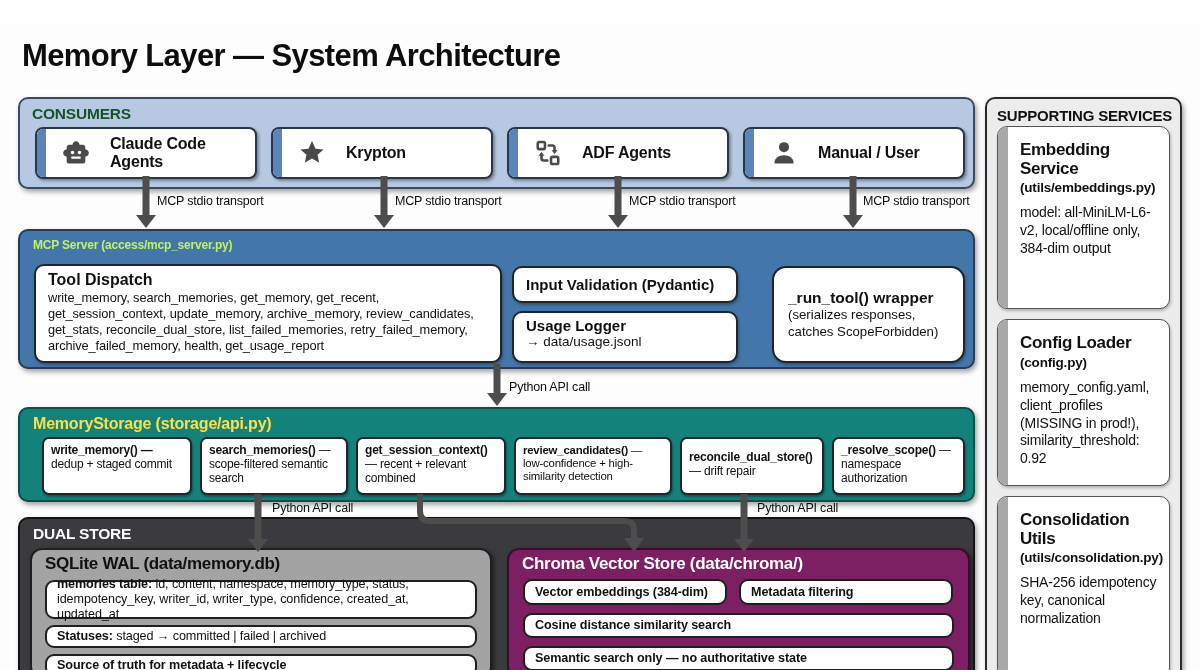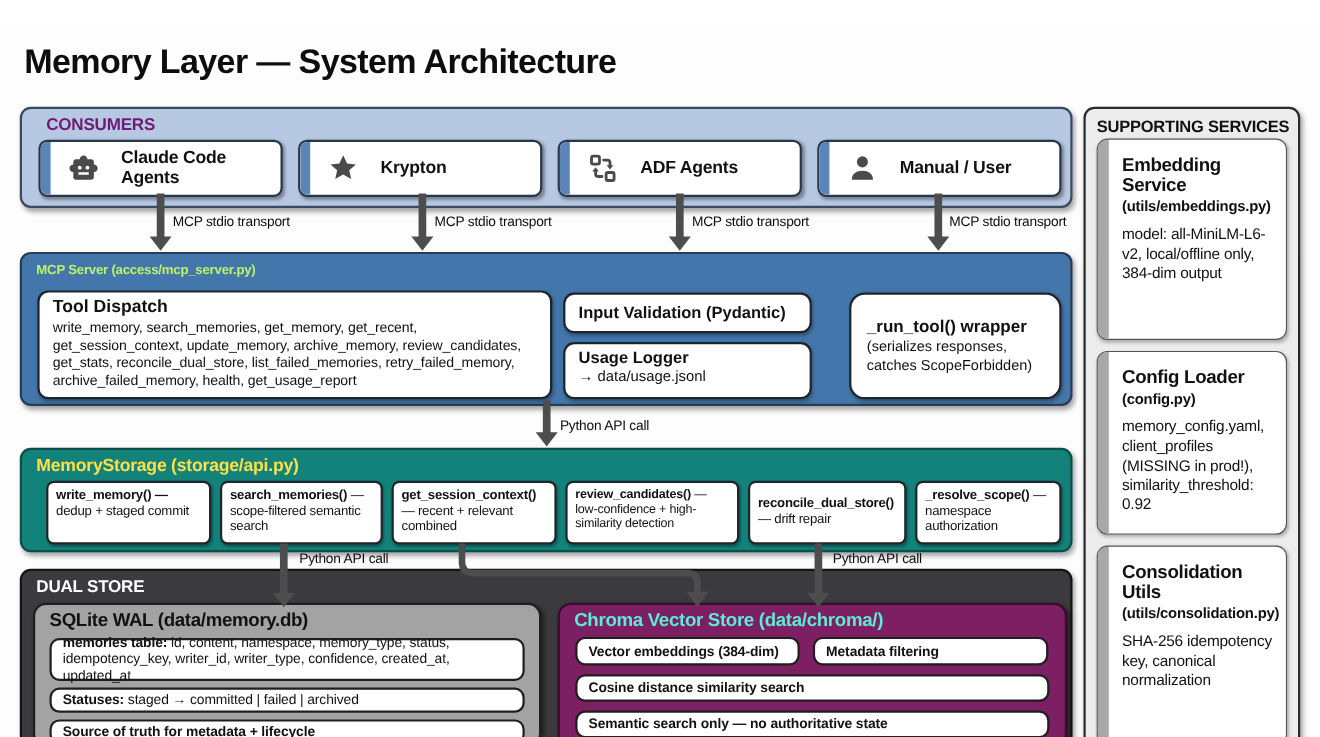--- a/index.html
+++ b/index.html
@@ -7,21 +7,21 @@
   body { font-family:"Liberation Sans", sans-serif; color:#111; }
   .canvas { position:relative; width:1200px; height:670px; background:#fdfdfd; overflow:hidden;margin-top:24px; }
 
   .page-title { position:absolute; left:22px; top:14px; font-size:31px; font-weight:800; letter-spacing:-0.6px; color:#0d0d0d; }
 
   .panel { position:absolute; border-radius:10px; box-shadow:2px 3px 5px rgba(0,0,0,.35); }
   .panel-label { font-weight:800; font-size:15.5px; letter-spacing:-0.2px; }
 
   
   .consumers { left:18px; top:73px; width:957px; height:92px; background:#b7c9e2; border:2px solid #3a4b61; }
-  .consumers .panel-label { position:absolute; left:22px; top:6px; color:#701a75; }
+  .consumers .panel-label { position:absolute; left:12px; top:6px; color:#14532d; }
   .consumer-box { position:absolute; top:28px; height:52px; width:222px; background:#fff; border:2px solid #27364a; border-radius:8px; box-shadow:2px 2px 3px rgba(0,0,0,.35); display:flex; align-items:center; gap:11px; padding-left:19px; overflow:hidden; }
   .consumer-accent { position:absolute; left:0; top:0; bottom:0; width:9px; background:#5b84b8; }
   .consumer-box .c-label { font-weight:800; font-size:16px; letter-spacing:-0.2px; margin-left:9px; }
   .c-icon { width:28px; height:28px; flex:0 0 28px; margin-left:6px; }
 
   
   .mcp { left:18px; top:205px; width:957px; height:140px; background:#4377ab; border:2px solid #2a3c52; }
   .mcp-title { position:absolute; left:13px; top:7px; color:#bef264; font-weight:800; font-size:12px; letter-spacing:-0.2px; }
   .whitebox { position:absolute; background:#fff; border:2px solid #20252b; border-radius:10px; box-shadow:1px 2px 3px rgba(0,0,0,.3); }
   .tool-dispatch { left:14px; top:33px; width:468px; height:99px; padding:5px 12px; }
@@ -42,21 +42,21 @@
   .fn-box b { font-weight:800; }
 
   
   .dualstore { left:18px; top:493px; width:957px; height:169px; background:#3b3a3e; border:2px solid #141414; }
   .dualstore .panel-label { position:absolute; left:13px; top:6px; color:#fff; }
   .store-box { position:absolute; top:29px; height:131px; border-radius:12px; box-shadow:2px 2px 4px rgba(0,0,0,.5); }
   .sqlite { left:10px; width:462px; background:#a3a3a3; border:2.5px solid #1f1f1f; }
   .chroma { left:487px; width:463px; background:#7c1f63; border:2.5px solid #380d2c; }
   .store-title { position:absolute; left:13px; top:4px; font-weight:800; font-size:17px; letter-spacing:-0.3px; }
   .sqlite .store-title { color:#111; }
-  .chroma .store-title { color:#5eead4; }
+  .chroma .store-title { color:#ffffff; }
   .store-row { position:absolute; background:#fff; border:2px solid #1f1f1f; border-radius:9px; font-size:12.6px; display:flex; align-items:center; padding:2px 10px; letter-spacing:-0.1px; line-height:1.18; }
   .store-row b { font-weight:800; }
 
   
   .support { left:985px; top:73px; width:197px; height:589px; background:#ececec; border:2px solid #2a2a2a; }
   .support .panel-label { position:absolute; left:10px; top:8px; color:#111; font-size:15px; }
   .svc-card { position:absolute; left:10px; width:173px; background:#fff; border:1.5px solid #555; border-radius:10px; box-shadow:1px 2px 3px rgba(0,0,0,.25); overflow:hidden; padding:14px 10px 10px 22px; }
   .svc-accent { position:absolute; left:0; top:0; bottom:0; width:10px; background:#a8a8a8; }
   .svc-title { font-weight:800; font-size:17px; line-height:1.1; letter-spacing:-0.3px; }
   .svc-sub { font-weight:800; font-size:13.5px; margin-top:2px; letter-spacing:-0.2px; }

